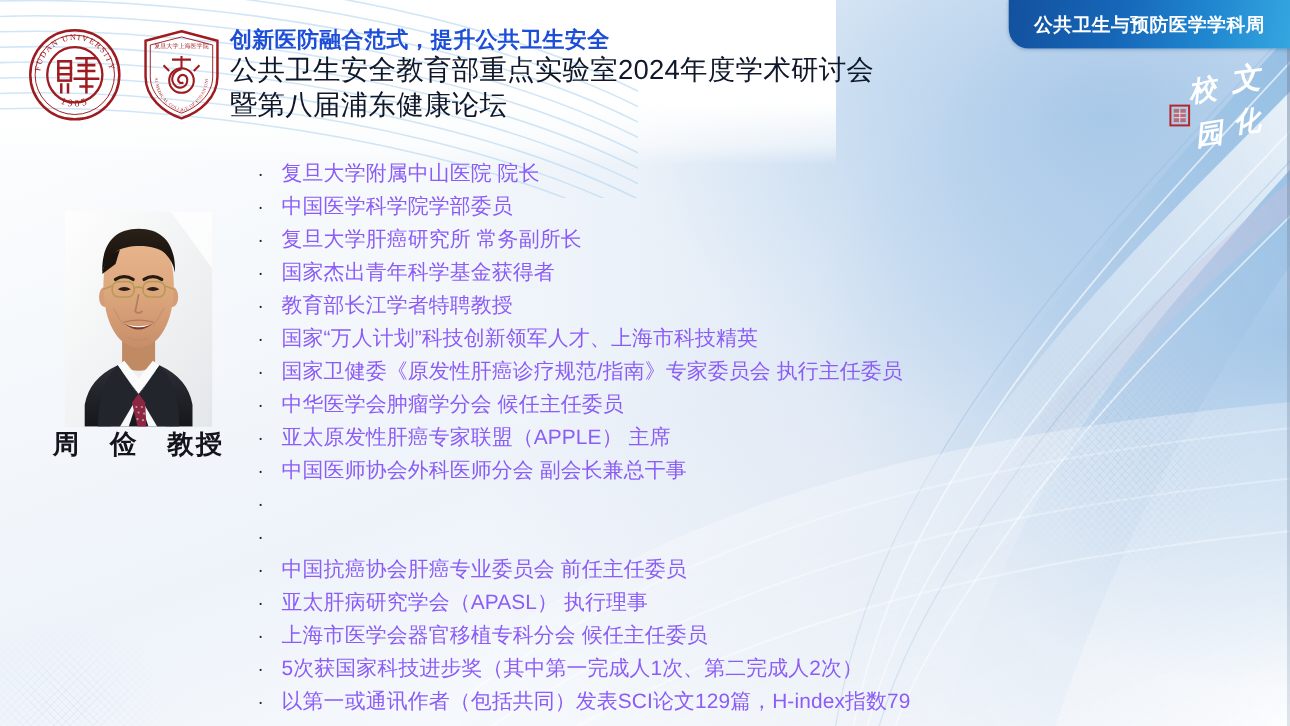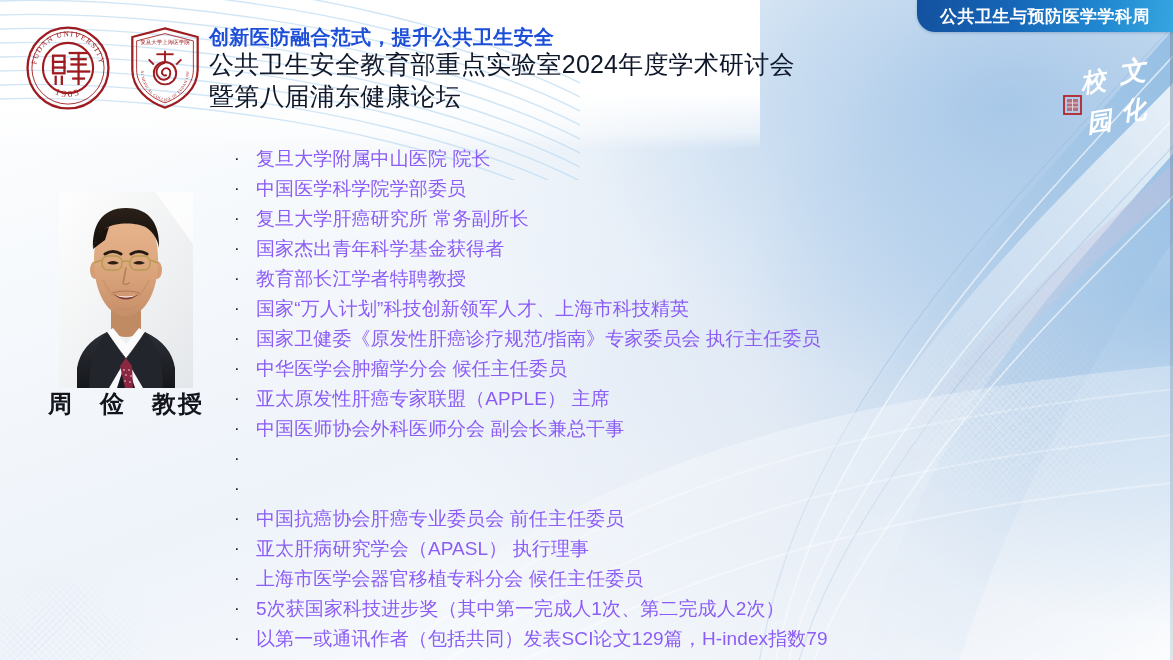--- a/index.html
+++ b/index.html
@@ -75,21 +75,21 @@
   .edge-right {
     position: absolute;
     right: 0; top: 0; bottom: 0; width: 3px;
     background: linear-gradient(180deg, rgba(120,140,165,0.55), rgba(150,170,195,0.30));
   }
 
   
   .week-badge {
     position: absolute;
     left: 917px; top: 0;
-    width: 256px; height: 32px;
+    width: 256px; height: 44px;
     border-bottom-left-radius: 18px;
     background: linear-gradient(100deg, #13519e 0%, #1666b8 38%, #1f86cf 70%, #35a6e0 100%);
     display: flex;
     align-items: center;
     justify-content: center;
     box-shadow: 0 1px 3px rgba(20,60,110,0.25);
   }
   .week-badge span {
     color: #ffffff;
     font-size: 17px;

